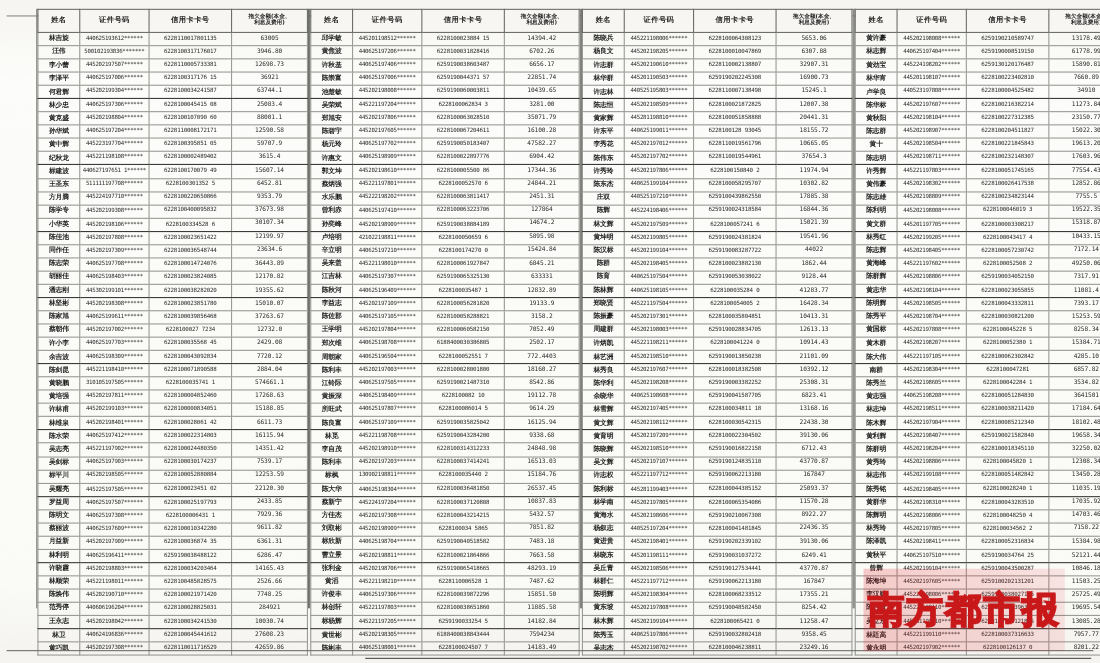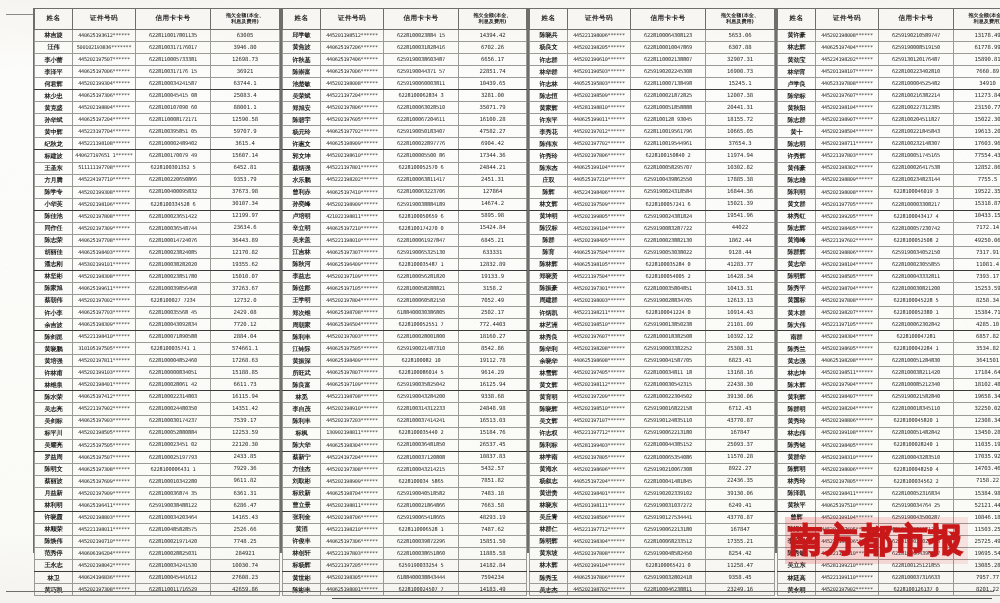--- a/index.html
+++ b/index.html
@@ -70,21 +70,21 @@
   }
   #wm-logo{
     position:absolute;right:14px;top:-6px;
     font-size:33px;font-weight:bold;letter-spacing:2px;
     font-family:"DejaVu Sans","Liberation Sans",sans-serif;
     color:#e8c84a;
     -webkit-text-stroke:1.6px #c8181a;
     text-shadow:0 0 1px #c8181a, 1px 1px 0 rgba(200,24,26,.6);
     white-space:nowrap;
     background:linear-gradient(90deg, rgba(222,32,34,.22), rgba(222,32,34,.10));
-    padding:1px 4px;
+    padding:15px 4px;
   }
   #wm-sub{
     position:absolute;right:4px;bottom:-26px;white-space:nowrap;
     color:#2d8a8c;font-size:17px;font-weight:bold;letter-spacing:1px;
   }
   #wm-sub .dom{font-family:"DejaVu Serif","Liberation Serif",serif;font-style:italic;font-size:19px;letter-spacing:0;}
   #wm-sub .tld{font-size:11px;font-style:normal;letter-spacing:0;}
   #wm-underline{
     position:absolute;left:-330px;right:-10px;bottom:-32px;height:1px;background:#4b4b49;
   }

